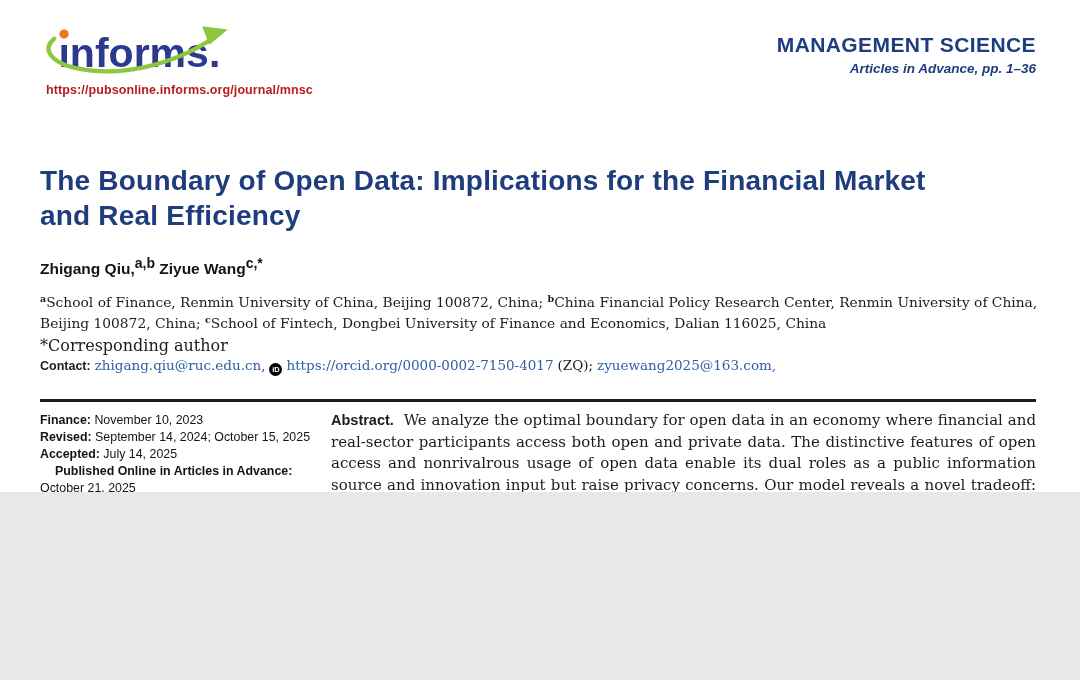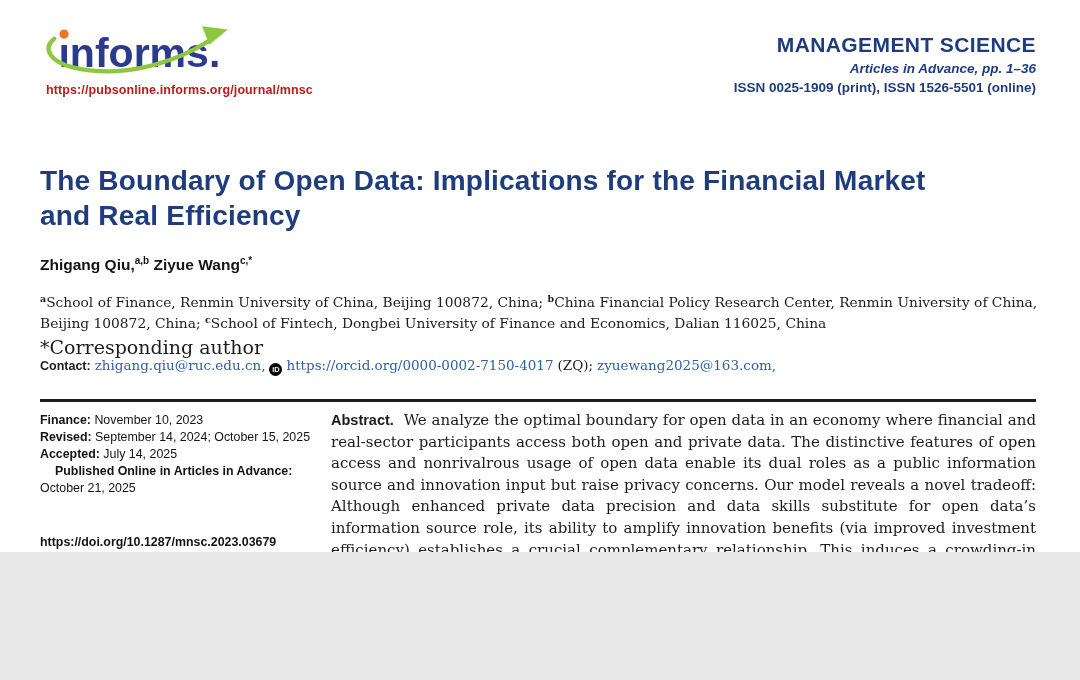--- a/index.html
+++ b/index.html
@@ -1,18 +1,18 @@
 <!DOCTYPE html>
 <html><head>
 <meta charset="utf-8">
 <style>
   html,body{margin:0;padding:0;background:#e8e8e8;}
   .page{
     position:relative;
-    width:1080px;height:552px;
+    width:1080px;height:492px;
     margin:0 auto;
     background:#ffffff;
     overflow:hidden;
     font-family:"Liberation Sans", sans-serif;
     color:#1c1c1c;
   }
   
   .logo-wrap{position:absolute;left:42px;top:24px;width:195px;height:56px;}
   .journal-url{
     position:absolute;left:46px;top:83px;
@@ -27,29 +27,29 @@
   .issn-line{font-size:13.5px;font-weight:700;margin-top:4px;}
   
   .article-title{
     position:absolute;left:40px;top:164px;width:925px;
     font-size:28px;font-weight:700;color:#1f3d7d;line-height:1.24;letter-spacing:.2px;
   }
   .author-line{
     position:absolute;left:40px;top:255px;
     font-size:15.5px;font-weight:700;color:#141414;
   }
-  .author-line sup{font-size:10px;font-weight:700;vertical-align:6px;margin-top:36px;}
+  .author-line sup{font-size:14px;font-weight:700;vertical-align:6px;margin-top:36px;}
   .affiliations{
     position:absolute;left:40px;top:292px;width:1000px;
     font-family:"DejaVu Serif", serif;font-size:13.8px;line-height:1.5;color:#1c1c1c;
   }
   .affiliations sup{font-size:9.5px;font-weight:700;vertical-align:5px;}
   .corresponding{
     position:absolute;left:40px;top:336px;
-    font-family:"DejaVu Serif", serif;font-size:19px;color:#1c1c1c;
+    font-family:"DejaVu Serif", serif;font-size:16px;color:#1c1c1c;
   }
   .contact-block{
     position:absolute;left:40px;top:355px;width:820px;
     font-family:"DejaVu Serif", serif;font-size:13.5px;line-height:20px;color:#1c1c1c;
   }
   .contact-label{font-family:"Liberation Sans",sans-serif;font-weight:700;font-size:12.5px;}
   a.doc-link{color:#2f5fa5;text-decoration:none;}
   .orcid-badge{
     display:inline-block;width:13px;height:13px;border-radius:50%;
     background:#000000;color:#ffffff;
@@ -94,21 +94,20 @@
       <path d="M 12,14 C 0,24 8,36 30,42 C 72,52 126,42 169,12" fill="none" stroke="#8dc63f" stroke-width="4.2" stroke-linecap="round"></path>
       <path d="M 156,2 L 181,5 L 163,20 Z" fill="#8dc63f"></path>
       <circle cx="21.5" cy="9.5" r="4.5" fill="#ee7623"></circle>
     </svg>
   </div>
   <a class="journal-url" href="#">https://pubsonline.informs.org/journal/mnsc</a>
 
   <div class="head-right">
     <div class="journal-name">MANAGEMENT SCIENCE</div>
     <div class="issue-info">Articles in Advance, pp. 1–36</div>
-    <div class="issn-line">ISSN 0025-1909 (print), ISSN 1526-5501 (online)</div>
   </div>
 
   <h1 class="article-title" style="margin:0">The Boundary of Open Data: Implications for the Financial Market and Real Efficiency</h1>
 
   <div class="author-line"><span>Zhigang Qiu,</span><sup>a,b</sup><span> Ziyue Wang</span><sup>c,*</sup></div>
 
   <div class="affiliations"><sup>a</sup><span>School of Finance, Renmin University of China, Beijing 100872, China; </span><sup>b</sup><span>China Financial Policy Research Center, Renmin University of China, Beijing 100872, China; </span><sup>c</sup><span>School of Fintech, Dongbei University of Finance and Economics, Dalian 116025, China</span></div>
 
   <div class="corresponding">*Corresponding author</div>
 

